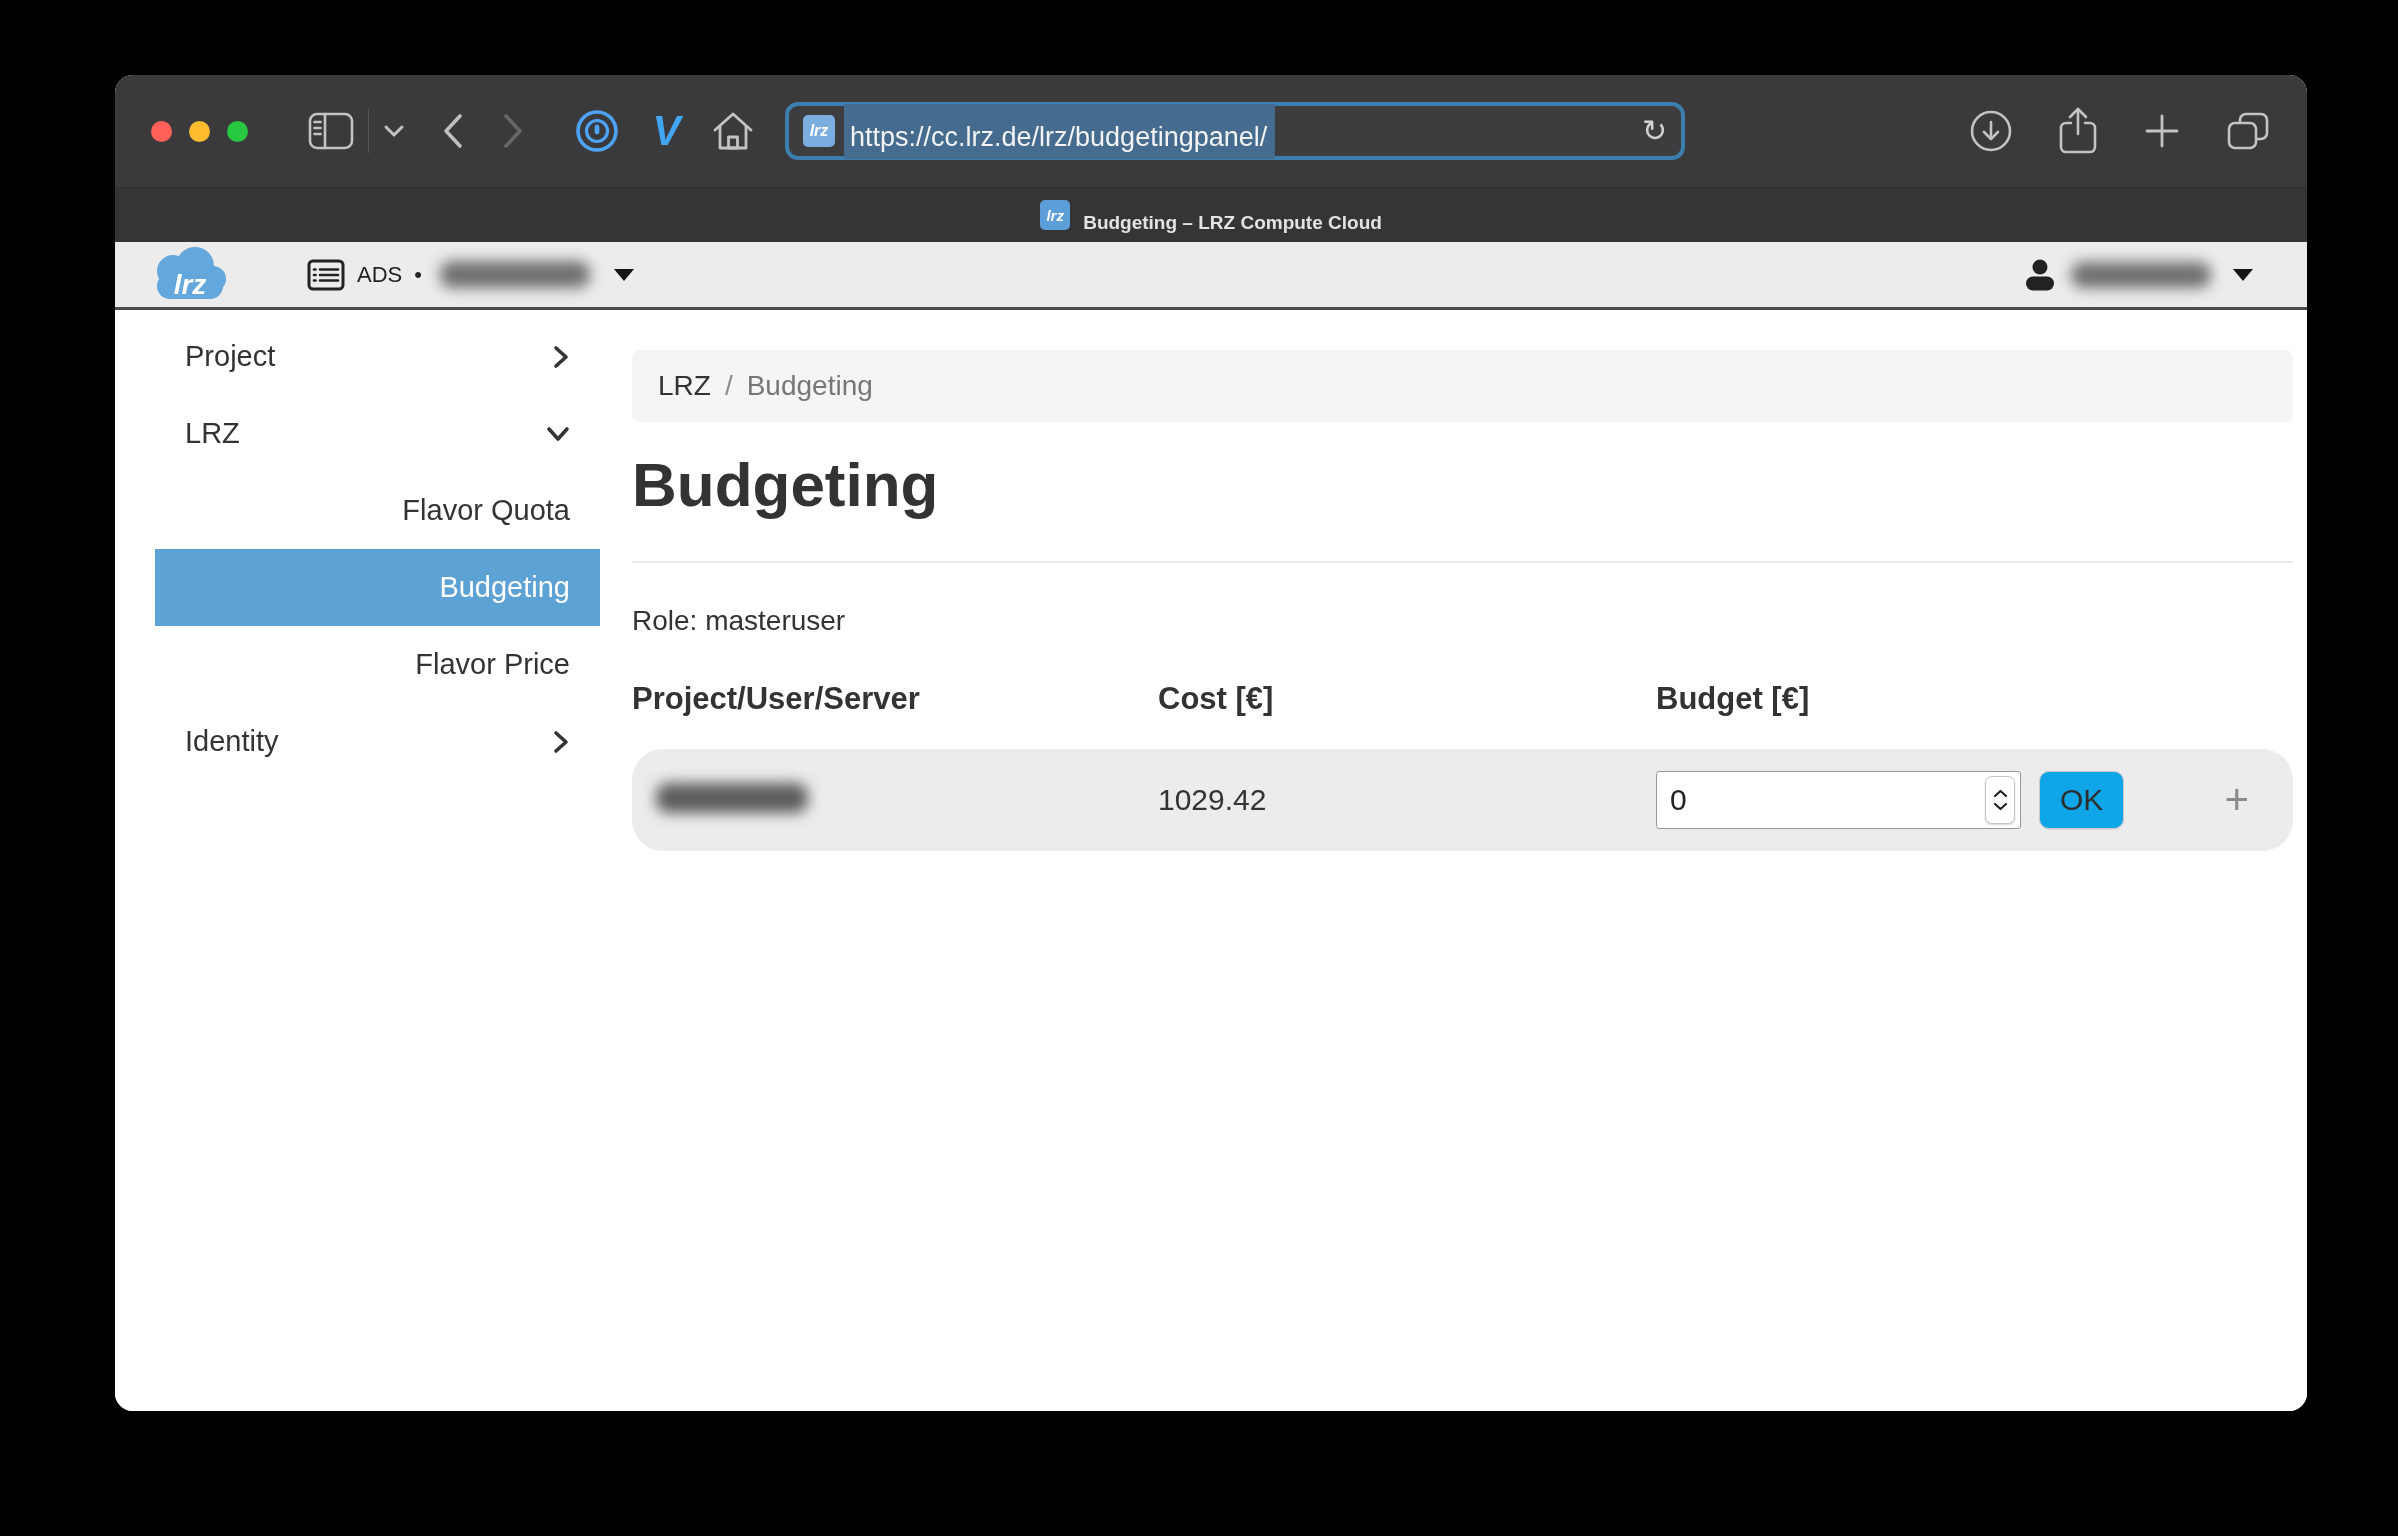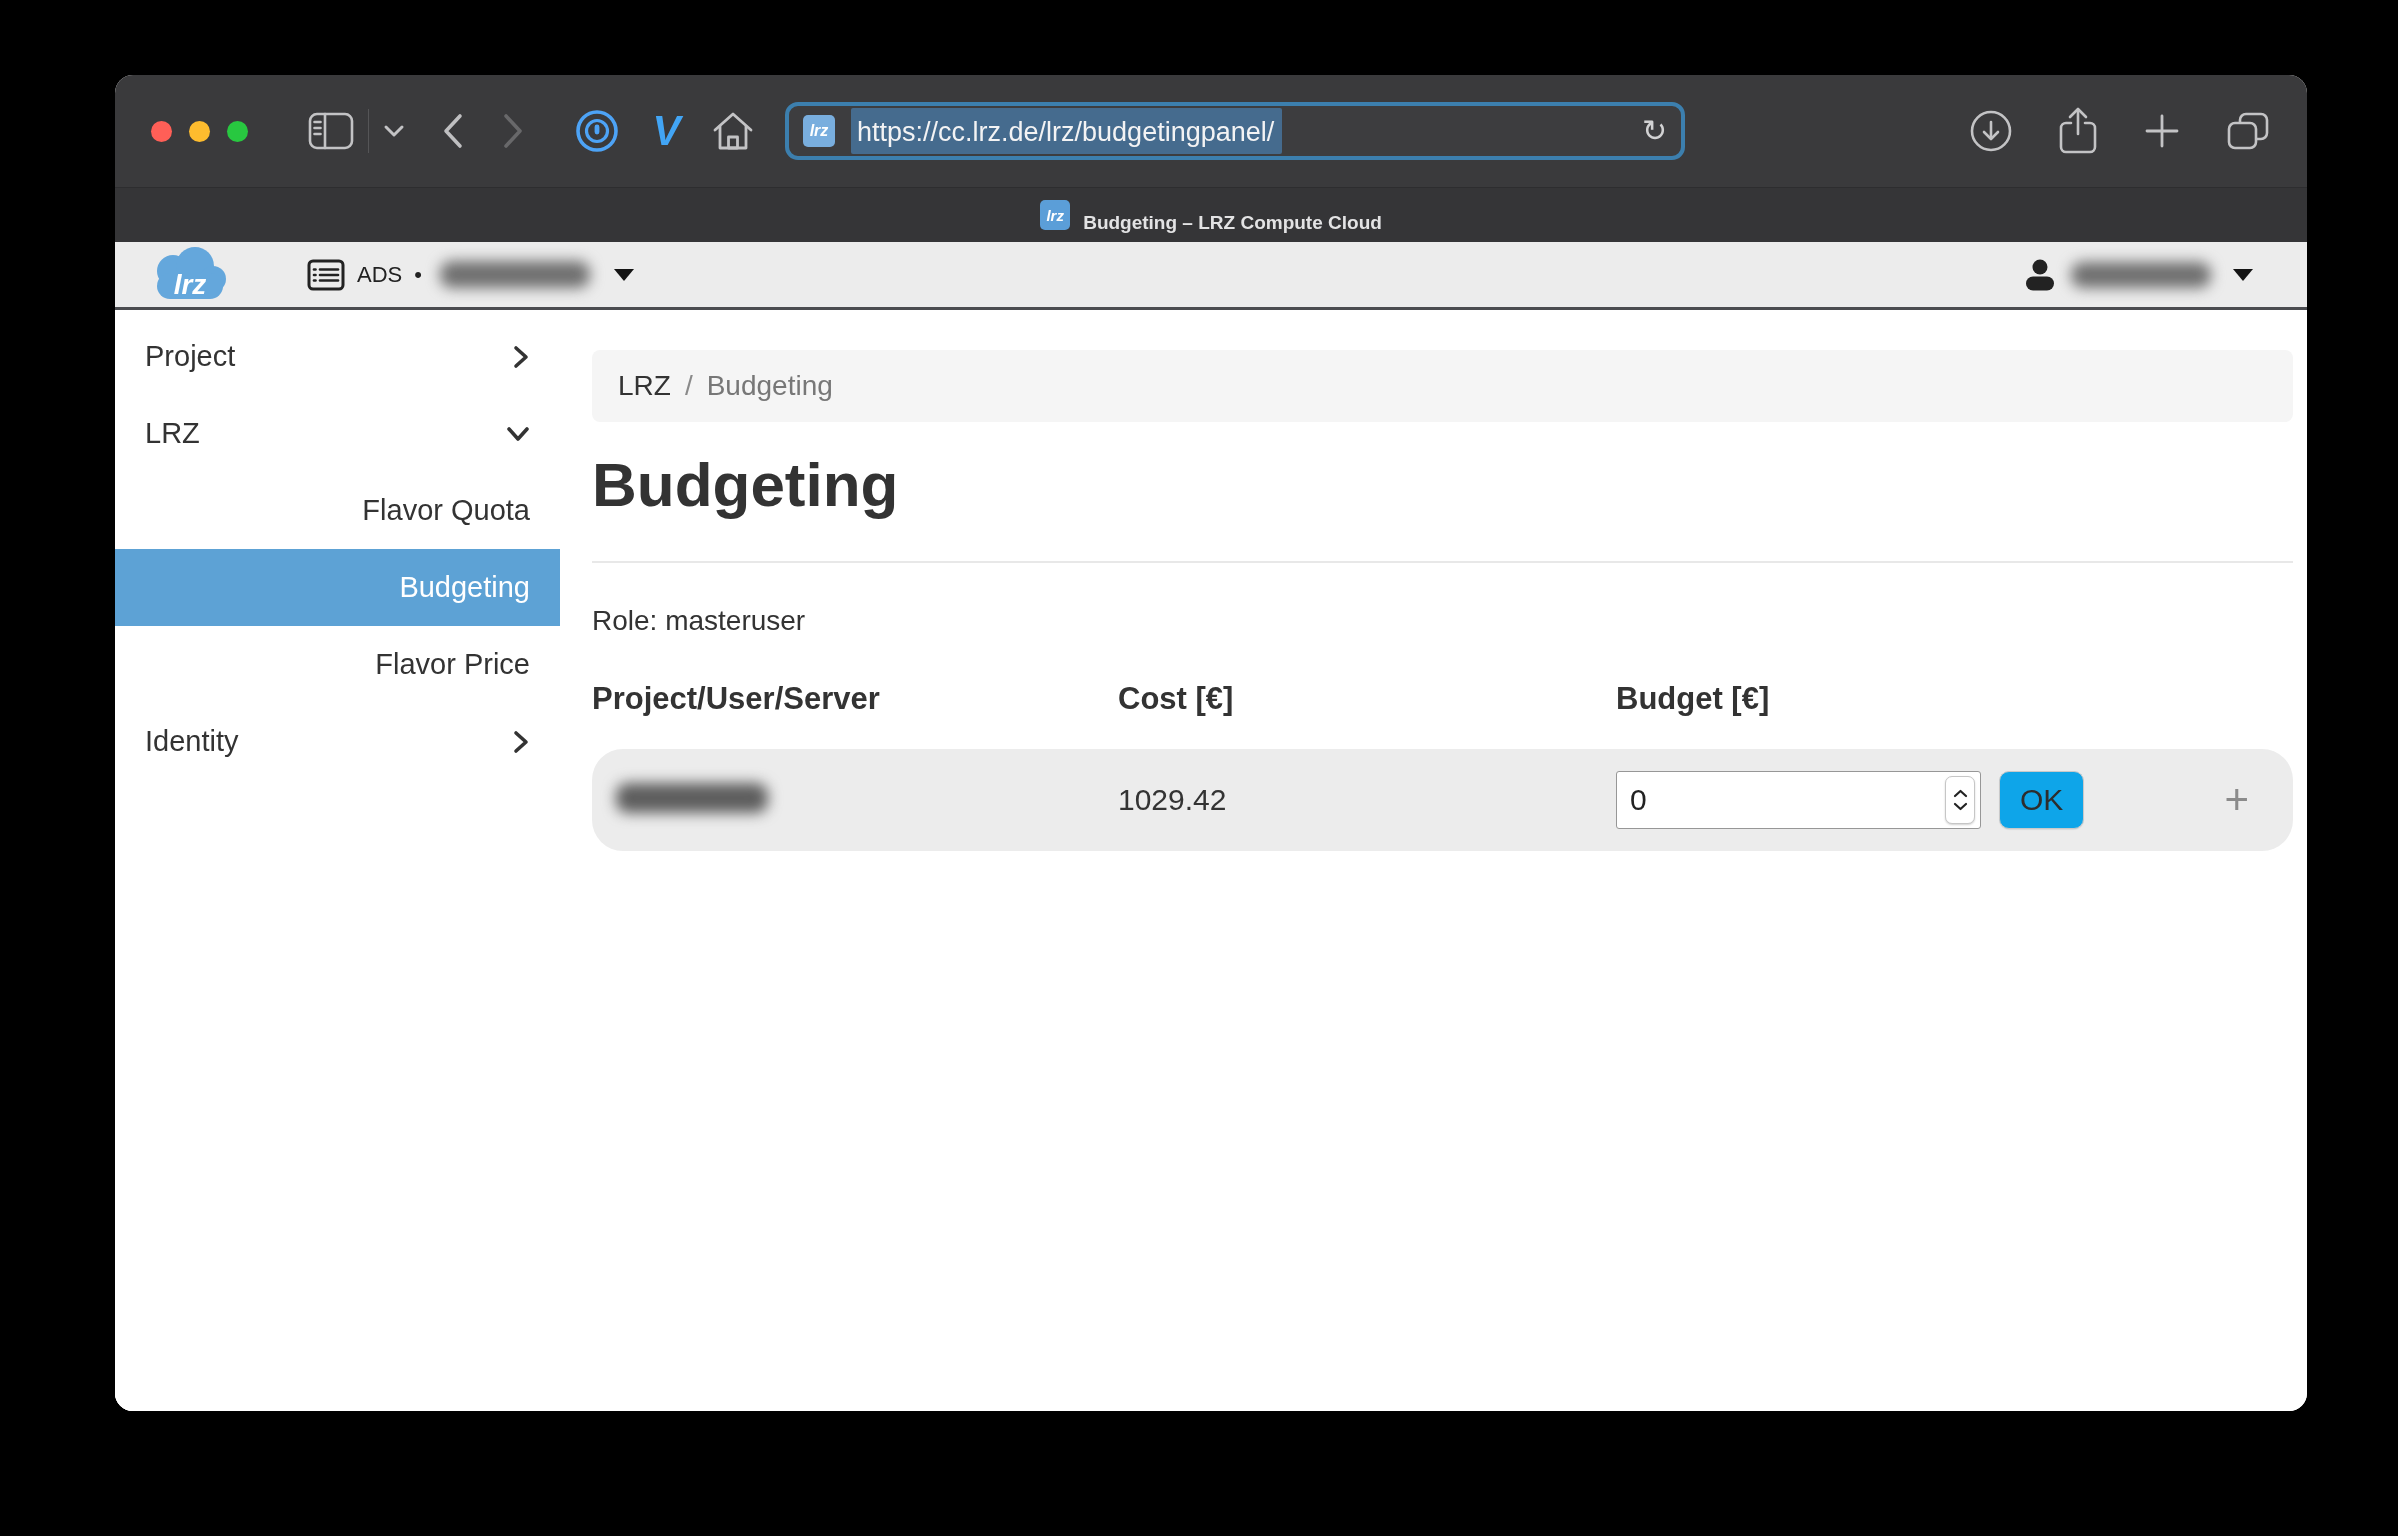--- a/index.html
+++ b/index.html
@@ -26,22 +26,22 @@
   .ext-1p { margin-left:48px; } .ext-v { margin-left:32px; } .ext-home { margin-left:30px; }
   .vimium-v { font-size:42px; font-weight:900; color:#42a5f5; transform:skewX(-10deg); line-height:1; }
 
   
   .url-field { margin-left:30px; width:900px; height:58px; background:#3d3d3f;
                border:4px solid #3c7fae; border-radius:13px; display:flex; align-items:center;
                padding:0 14px; }
   .favicon { width:32px; height:32px; border-radius:5px; background:#79aede; color:#fff;
              font-style:italic; font-weight:bold; font-size:16px; display:flex; align-items:center;
              justify-content:center; flex:0 0 auto; }
-  .url-sel { background:#456b8e; color:#f3f3f4; font-size:27px; padding:9px 8px 6px 6px;
-             border-radius:2px; margin-left:16px; white-space:nowrap; }
+  .url-sel { background:#456b8e; color:#f3f3f4; font-size:27px; padding:18px 8px 6px 6px;
+             border-radius:2px; margin-left:9px; white-space:nowrap; }
   .reload { margin-left:auto; color:#d2d2d3; font-size:30px; line-height:1; }
 
   .right-icons { margin-left:auto; display:flex; align-items:center; gap:44px; }
 
   
   .tabstrip { height:55px; background:#353537; border-top:1px solid #2d2d2f;
               display:flex; align-items:center; justify-content:center; gap:13px; flex:0 0 auto; }
   .tab-favicon { width:30px; height:30px; border-radius:5px; background:#5b9ed8; color:#fff;
                  font-style:italic; font-weight:bold; font-size:15px; display:flex;
                  align-items:center; justify-content:center; }
@@ -57,21 +57,21 @@
   .context { display:flex; align-items:center; gap:12px; margin-left:74px; color:#222;
              font-size:22px; }
   .blur-blob { display:inline-block; background:#6f6f6f; border-radius:12px; filter:blur(7px); }
   .blob-ctx { width:150px; height:27px; margin-left:6px; }
   .blob-user { width:140px; height:26px; margin:0 10px 0 14px; }
   .caret-down { width:0; height:0; border-left:10px solid transparent; border-right:10px solid transparent;
                 border-top:12px solid #141414; margin-left:12px; }
   .user-menu { margin-left:auto; display:flex; align-items:center; margin-right:28px; }
 
   
-  .app-body { flex:1; display:flex; min-height:0; }
+  .app-body { flex:1; display:flex; min-height:0;padding-left:40px; }
   .side-nav { width:445px; flex:0 0 auto; background:#fff; padding-top:8px; }
   .nav-row { height:77px; display:flex; align-items:center; font-size:29px; color:#333;
              padding:0 30px; cursor:pointer; }
   .nav-row .lbl { flex:1; }
   .nav-row.sub .lbl { text-align:right; }
   .nav-row.active { background:#5da2d5; color:#fff; }
   .chev { flex:0 0 auto; }
 
   .content { flex:1; padding:40px 14px 0 32px; min-width:0; }
   .breadcrumb { height:72px; background:#f5f5f5; border-radius:8px; display:flex;

